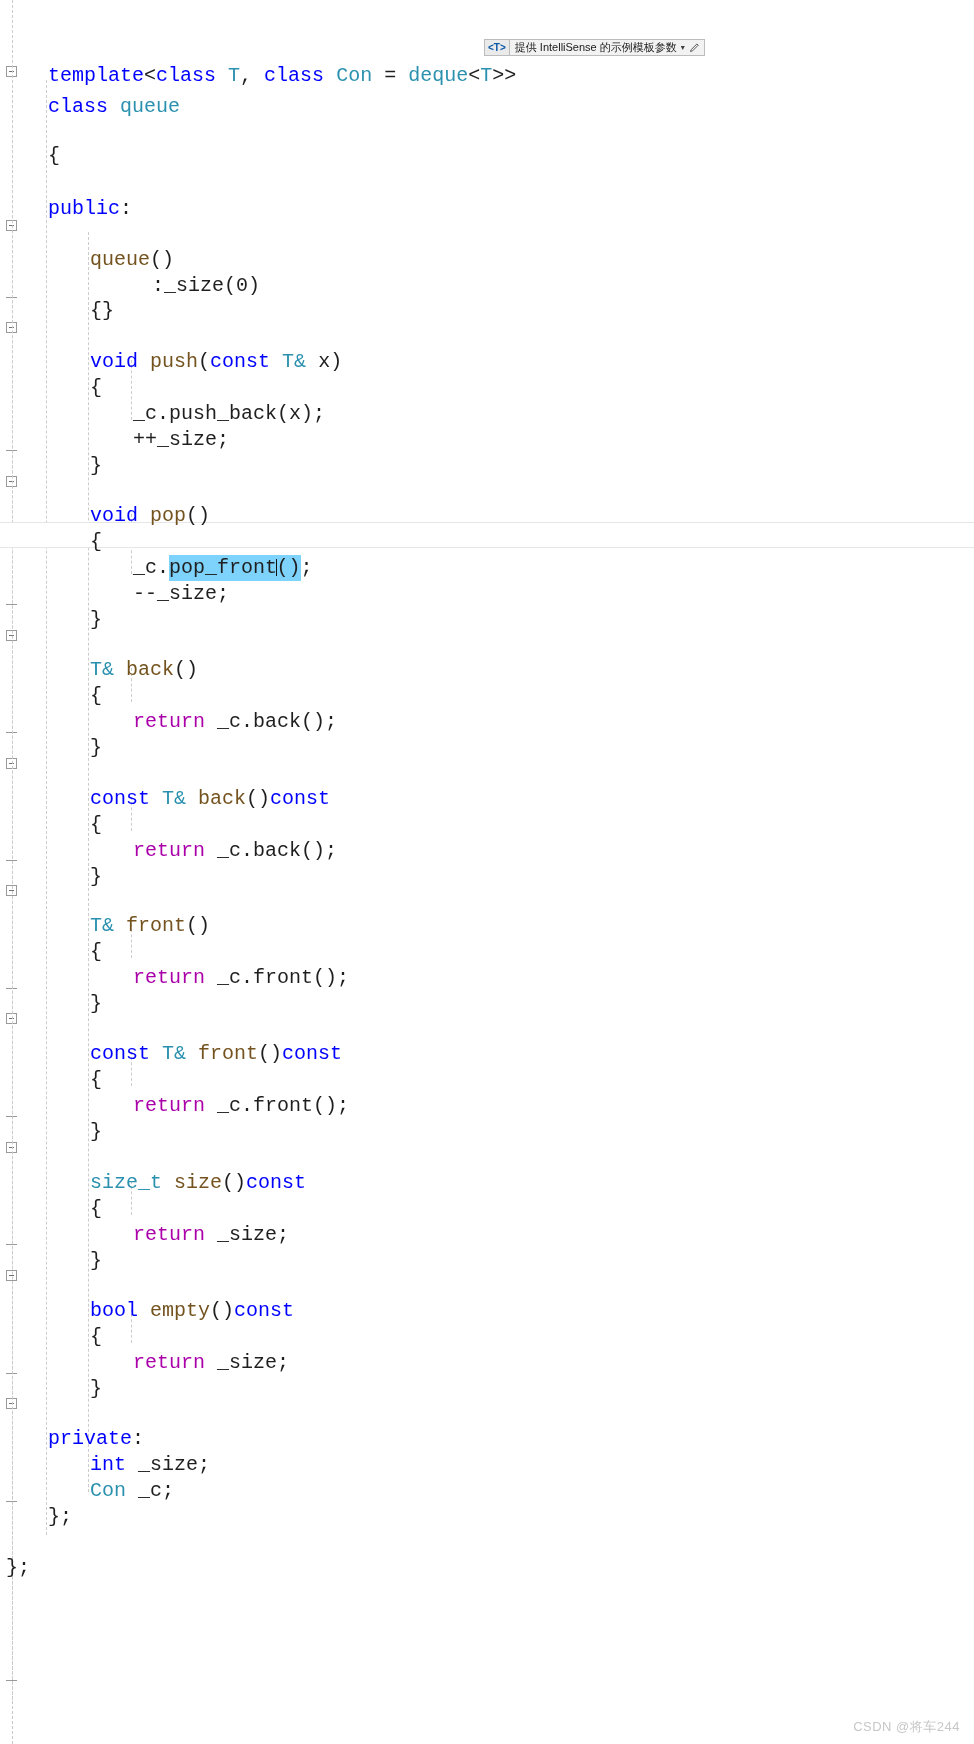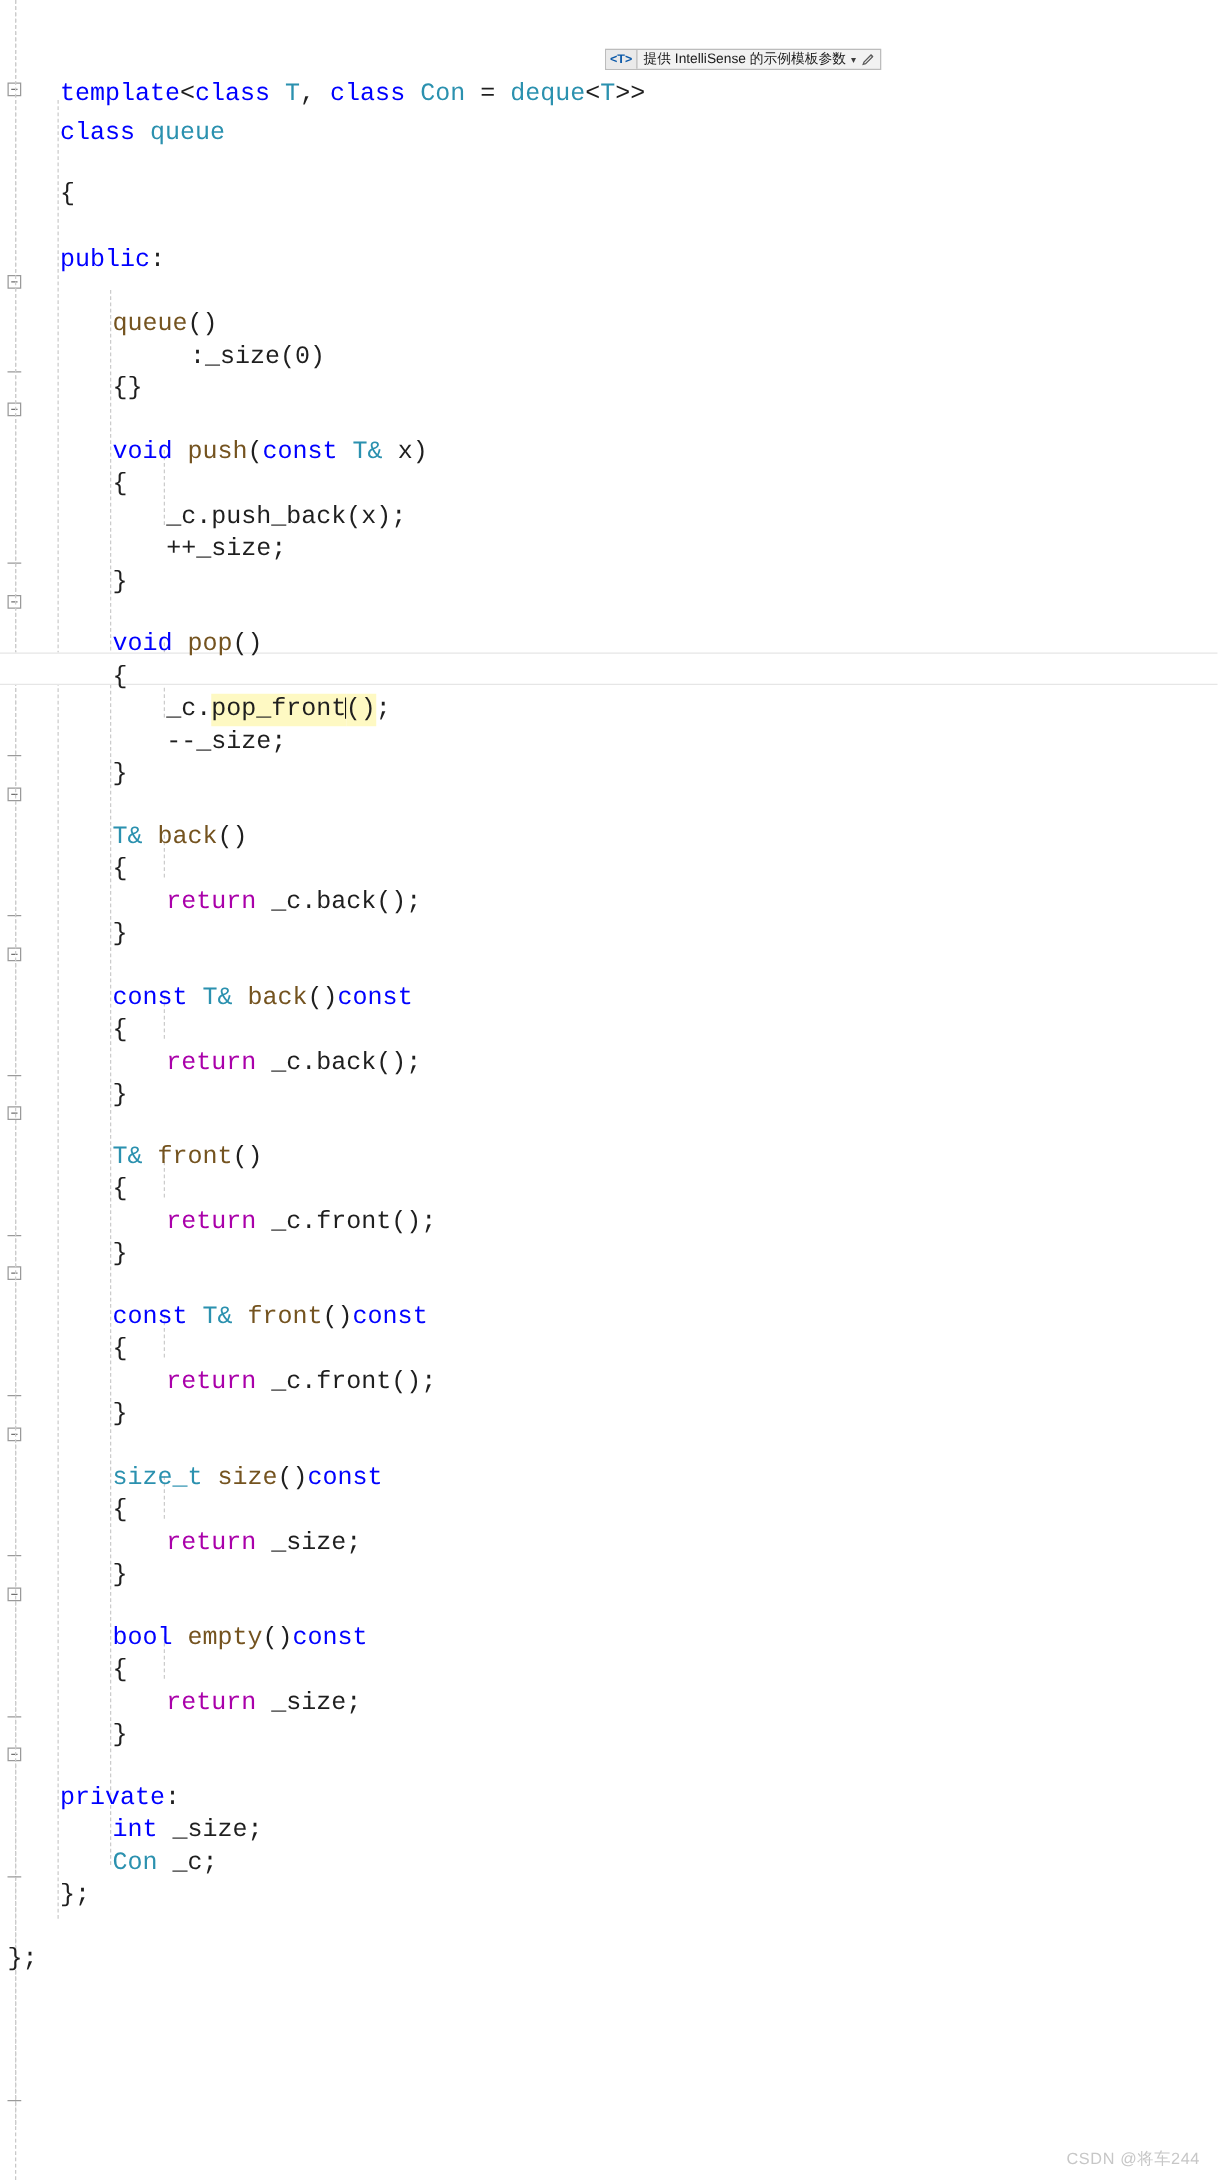--- a/index.html
+++ b/index.html
@@ -72,21 +72,21 @@
 
   
   .kw   {color:#0000ff;}           
   .typ  {color:#2b91af;}           
   .fn   {color:#74531f;}           
   .ret  {color:#aa00aa;}           
   .plain{color:#1f1f1f;}           
   .num  {color:#1f1f1f;}
 
   .sel{
-    background:#fef9c3;
+    background:#7dd3fc;
   }
   .caret{
     display:inline-block;width:0;border-left:1.5px solid #111;
     height:17px;vertical-align:-3px;margin:0 -0.75px;
   }
 
   
   .ts-badge{
     position:absolute;
     display:inline-flex;align-items:center;

